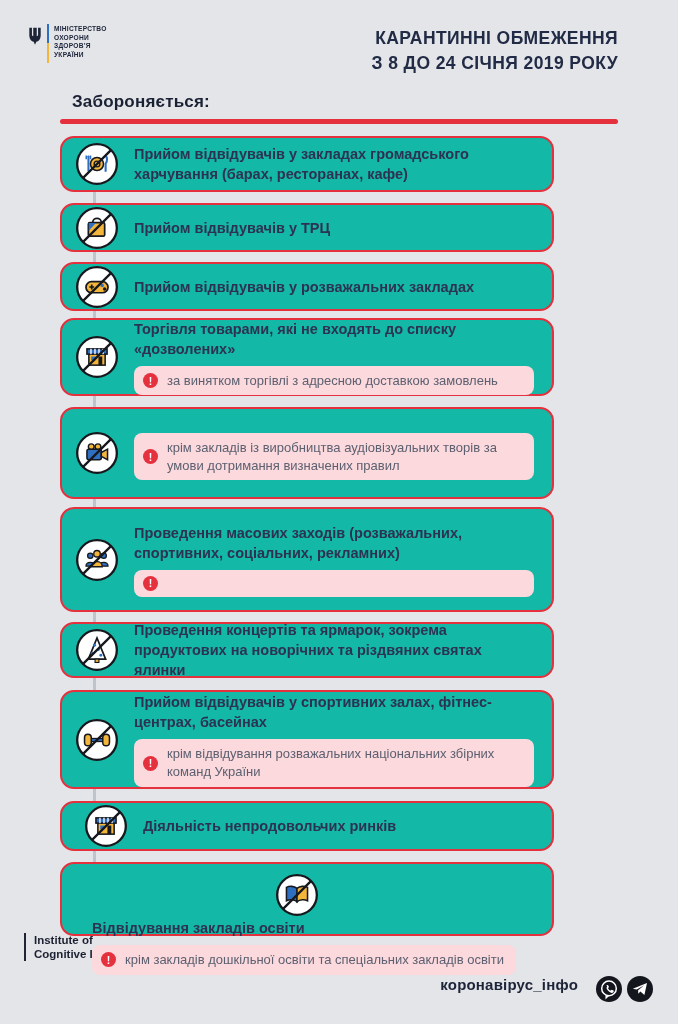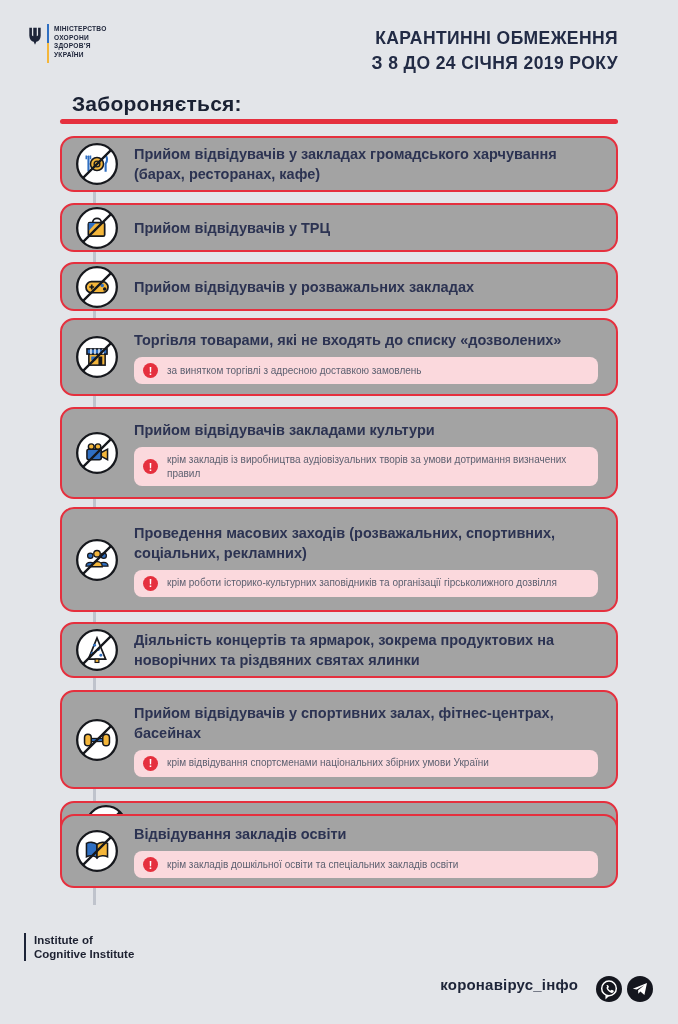--- a/index.html
+++ b/index.html
@@ -14,54 +14,54 @@
   .logo { position:absolute; left:28px; top:24px; display:flex; align-items:flex-start; }
   .trident { width:14px; height:21px; margin-top:2px; }
   .flag-bar { width:2px; height:39px; margin:0 5px 0 5px;
     background:linear-gradient(#2f6fc2 0 50%, #f4b63a 50% 100%); }
   .logo-text { font-size:6.6px; font-weight:700; line-height:1.32; letter-spacing:.25px;
     color:#20273c; text-transform:uppercase; padding-top:1px; }
   .head-title { position:absolute; right:60px; top:26px; text-align:right;
     font-size:17.5px; font-weight:800; line-height:1.42; letter-spacing:.4px; color:#222b45; }
 
   
-  .heading { position:absolute; left:72px; top:92px; font-size:21px; font-weight:800;
+  .heading { position:absolute; left:72px; top:92px; font-size:17px; font-weight:800;
     color:#1a2133; letter-spacing:.2px; }
   .heading-underline { position:absolute; left:60px; top:119px; width:558px; height:4.5px;
     background:#e5303e; border-radius:3px; }
 
   
   .connector { position:absolute; left:93px; top:160px; width:3px; height:745px;
     background:#bfc3cc; z-index:0; }
 
   
-  .card { position:absolute; left:60px; width:558px; z-index:1;
-    background:#a3a3a3; border:2.5px solid #e5303e; border-radius:14px;
+  .card { position:absolute; left:60px; width:494px; z-index:1;
+    background:#14b8a6; border:2.5px solid #e5303e; border-radius:14px;
     display:flex; align-items:center; padding:8px 18px 8px 12px; }
   .icon { width:46px; height:46px; flex:0 0 46px; margin-right:14px; }
   .icon svg { width:46px; height:46px; display:block; }
   .txt { flex:1; min-width:0; }
   .title { font-size:14.5px; font-weight:700; line-height:1.38; color:#2c3352; }
   .note { margin-top:7px; background:#fbd9dd; border-radius:8px;
     padding:6px 12px 6px 9px; display:flex; align-items:center; }
   .bang { width:15px; height:15px; flex:0 0 15px; margin-right:9px; border-radius:50%;
     background:#e5303e; color:#fff; font-size:10.5px; font-weight:700;
     display:flex; align-items:center; justify-content:center; }
-  .note-text { font-size:10px; line-height:1.36; color:#5c6070; }
+  .note-text { font-size:13px; line-height:1.36; color:#5c6070; }
 
   .c1 { top:136px; height:56px; }
   .c2 { top:203px; height:49px; }
   .c3 { top:262px; height:49px; }
   .c4 { top:318px; height:78px;justify-content:space-between; }
   .c5 { top:407px; height:92px; }
   .c6 { top:507px; height:105px; }
   .c7 { top:622px; height:56px; }
   .c8 { top:690px; height:99px; }
   .c9 { top:801px; height:50px;padding-left:21px; }
-  .c10{ top:814px; height:74px; }
+  .c10{ top:862px; height:74px;flex-direction:column; }
 
   
   .org { position:absolute; left:24px; top:933px; display:flex; }
   .org-bar { width:2px; height:28px; background:#1d2438; margin-right:8px; }
   .org-text { font-size:11.5px; font-weight:700; line-height:1.24; color:#1c2030; }
   .channel-wrap { position:absolute; right:25px; top:976px; display:flex; align-items:flex-start; }
   .channel { font-size:15px; font-weight:700; color:#1d2438; margin-right:13px; letter-spacing:.2px; }
   .social { width:26px; height:26px; margin-left:5px; border:0; background:none; padding:0; cursor:pointer; }
   .social svg { width:26px; height:26px; display:block; }
 </style>
@@ -167,21 +167,20 @@
       <svg viewBox="0 0 48 48">
         <circle cx="24" cy="24" r="20.7" fill="#fff" stroke="#16181d" stroke-width="2.4"></circle>
         <circle cx="18" cy="17.5" r="3" fill="#f4b63a" stroke="#16181d" stroke-width="1.5"></circle>
         <circle cx="25" cy="17.5" r="3" fill="#f4b63a" stroke="#16181d" stroke-width="1.5"></circle>
         <rect x="13.5" y="20" width="15" height="11" rx="2" fill="#2f6fc2" stroke="#16181d" stroke-width="1.6"></rect>
         <path d="M28.5 23.5l6.5-3.5v11l-6.5-3.5z" fill="#f4b63a" stroke="#16181d" stroke-width="1.6"></path>
         <line x1="10" y1="38" x2="38" y2="10" stroke="#16181d" stroke-width="2.4" stroke-linecap="round"></line>
       </svg>
     </span>
     <div class="txt">
-      <div class="title">Прийом відвідувачів закладами культури</div>
       <div class="note">
         <span class="bang">!</span>
         <span class="note-text">крім закладів із виробництва аудіовізуальних творів за умови дотримання визначених правил</span>
       </div>
     </div>
   </div>
 
   <div class="card c6">
     <span class="icon">
       <svg viewBox="0 0 48 48">
@@ -192,58 +191,57 @@
         <path d="M26.5 30.5c0-5.5 9-5.5 9 0z" fill="#2f6fc2" stroke="#16181d" stroke-width="1.3"></path>
         <circle cx="24" cy="17.5" r="3.4" fill="#f4b63a" stroke="#16181d" stroke-width="1.4"></circle>
         <path d="M18.5 31c0-7 11-7 11 0z" fill="#f4b63a" stroke="#16181d" stroke-width="1.4"></path>
         <line x1="10" y1="38" x2="38" y2="10" stroke="#16181d" stroke-width="2.4" stroke-linecap="round"></line>
       </svg>
     </span>
     <div class="txt">
       <div class="title">Проведення масових заходів (розважальних, спортивних, соціальних, рекламних)</div>
       <div class="note">
         <span class="bang">!</span>
-        <span class="note-text">крім роботи історико-культурних заповідників та організації гірськолижного дозвілля</span>
       </div>
     </div>
   </div>
 
   <div class="card c7">
     <span class="icon">
       <svg viewBox="0 0 48 48">
         <circle cx="24" cy="24" r="20.7" fill="#fff" stroke="#16181d" stroke-width="2.4"></circle>
         <path d="M24 11.5L33 33.5H15Z" fill="#fff" stroke="#16181d" stroke-width="1.8"></path>
         <circle cx="21.5" cy="19" r="1.5" fill="#2f6fc2"></circle>
         <circle cx="25.5" cy="23.5" r="1.5" fill="#2f6fc2"></circle>
         <circle cx="19" cy="27.5" r="1.5" fill="#2f6fc2"></circle>
         <circle cx="28" cy="29.5" r="1.5" fill="#2f6fc2"></circle>
         <rect x="22" y="33.5" width="4" height="3.5" fill="#f4b63a" stroke="#16181d" stroke-width="1.2"></rect>
         <line x1="10" y1="38" x2="38" y2="10" stroke="#16181d" stroke-width="2.4" stroke-linecap="round"></line>
       </svg>
     </span>
     <div class="txt">
-        <div class="title">Діяльність концертів та ярмарок, зокрема продуктових на новорічних та різдвяних святах ялинки</div>
+        <div class="title">Проведення концертів та ярмарок, зокрема продуктових на новорічних та різдвяних святах ялинки</div>
       </div>
   </div>
 
   <div class="card c8">
     <span class="icon">
       <svg viewBox="0 0 48 48">
         <circle cx="24" cy="24" r="20.7" fill="#fff" stroke="#16181d" stroke-width="2.4"></circle>
         <rect x="17.5" y="22.4" width="13" height="3.2" fill="#2f6fc2" stroke="#16181d" stroke-width="1.3"></rect>
         <rect x="11" y="18" width="7" height="12" rx="3.5" fill="#f4b63a" stroke="#16181d" stroke-width="1.6"></rect>
         <rect x="30" y="18" width="7" height="12" rx="3.5" fill="#f4b63a" stroke="#16181d" stroke-width="1.6"></rect>
         <line x1="10" y1="38" x2="38" y2="10" stroke="#16181d" stroke-width="2.4" stroke-linecap="round"></line>
       </svg>
     </span>
     <div class="txt">
       <div class="title">Прийом відвідувачів у спортивних залах, фітнес-центрах, басейнах</div>
       <div class="note">
         <span class="bang">!</span>
-        <span class="note-text">крім відвідування спортсменами національних збірних умови України</span>
+        <span class="note-text">крім відвідування розважальних національних збірних команд України</span>
       </div>
     </div>
   </div>
 
   <div class="card c9">
     <span class="icon">
       <svg viewBox="0 0 48 48">
         <circle cx="24" cy="24" r="20.7" fill="#fff" stroke="#16181d" stroke-width="2.4"></circle>
         <rect x="15.5" y="21" width="17" height="11.5" fill="#f4b63a" stroke="#16181d" stroke-width="1.6"></rect>
         <rect x="13.5" y="15.5" width="21" height="5.5" fill="#2f6fc2" stroke="#16181d" stroke-width="1.6"></rect>

